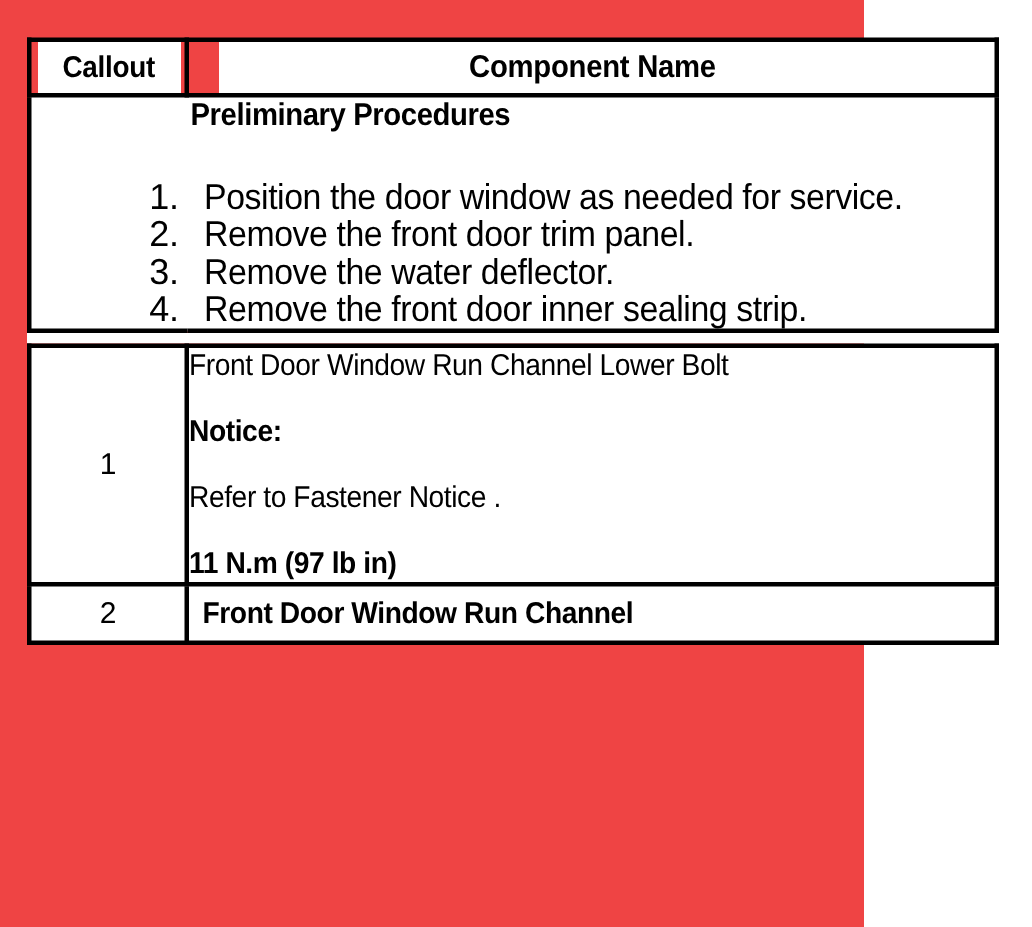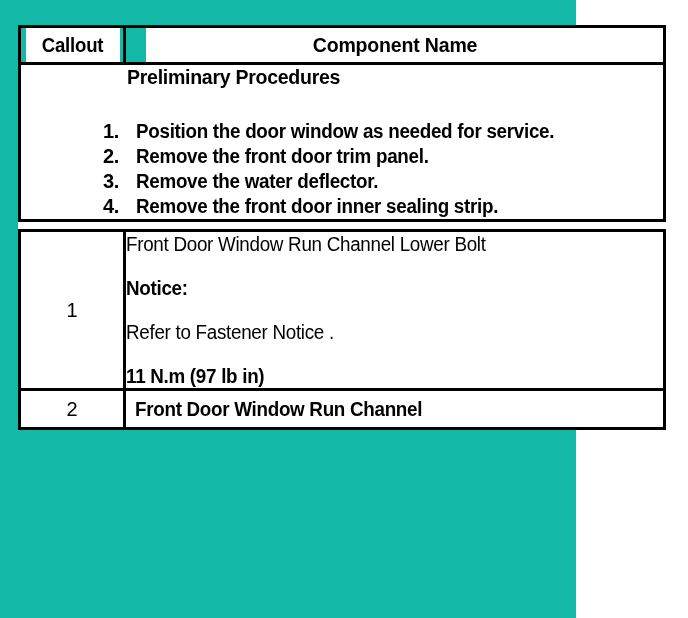--- a/index.html
+++ b/index.html
@@ -15,21 +15,21 @@
     font-family: "Liberation Sans", "DejaVu Sans", sans-serif;
     color: #000000;
     -webkit-font-smoothing: none;
   }
 
   
   #sheet {
     position: relative;
     width: 576px;
     height: 618px;
-    background: #14b8a6;
+    background: #ef4444;
   }
 
   .table-wrap {
     position: absolute;
     left: 18px;
     top: 25px;
     width: 645px;
   }
 
   
@@ -74,25 +74,24 @@
     letter-spacing: -0.3px;
     transform: scaleX(0.93);
     transform-origin: left center;
   }
   ol.steps {
     list-style: none;
     margin: 0;
     padding: 0;
   }
   ol.steps li {
-    font-size: 20px;
+    font-size: 24px;
     line-height: 25px;
     letter-spacing: -0.3px;
     white-space: nowrap;
-    font-weight: bold;
   }
   ol.steps li .num {
     display: inline-block;
     width: 46px;
     margin-left: 52px;
     text-align: right;
   }
   ol.steps li .txt {
     display: inline-block;
     margin-left: 17px;

